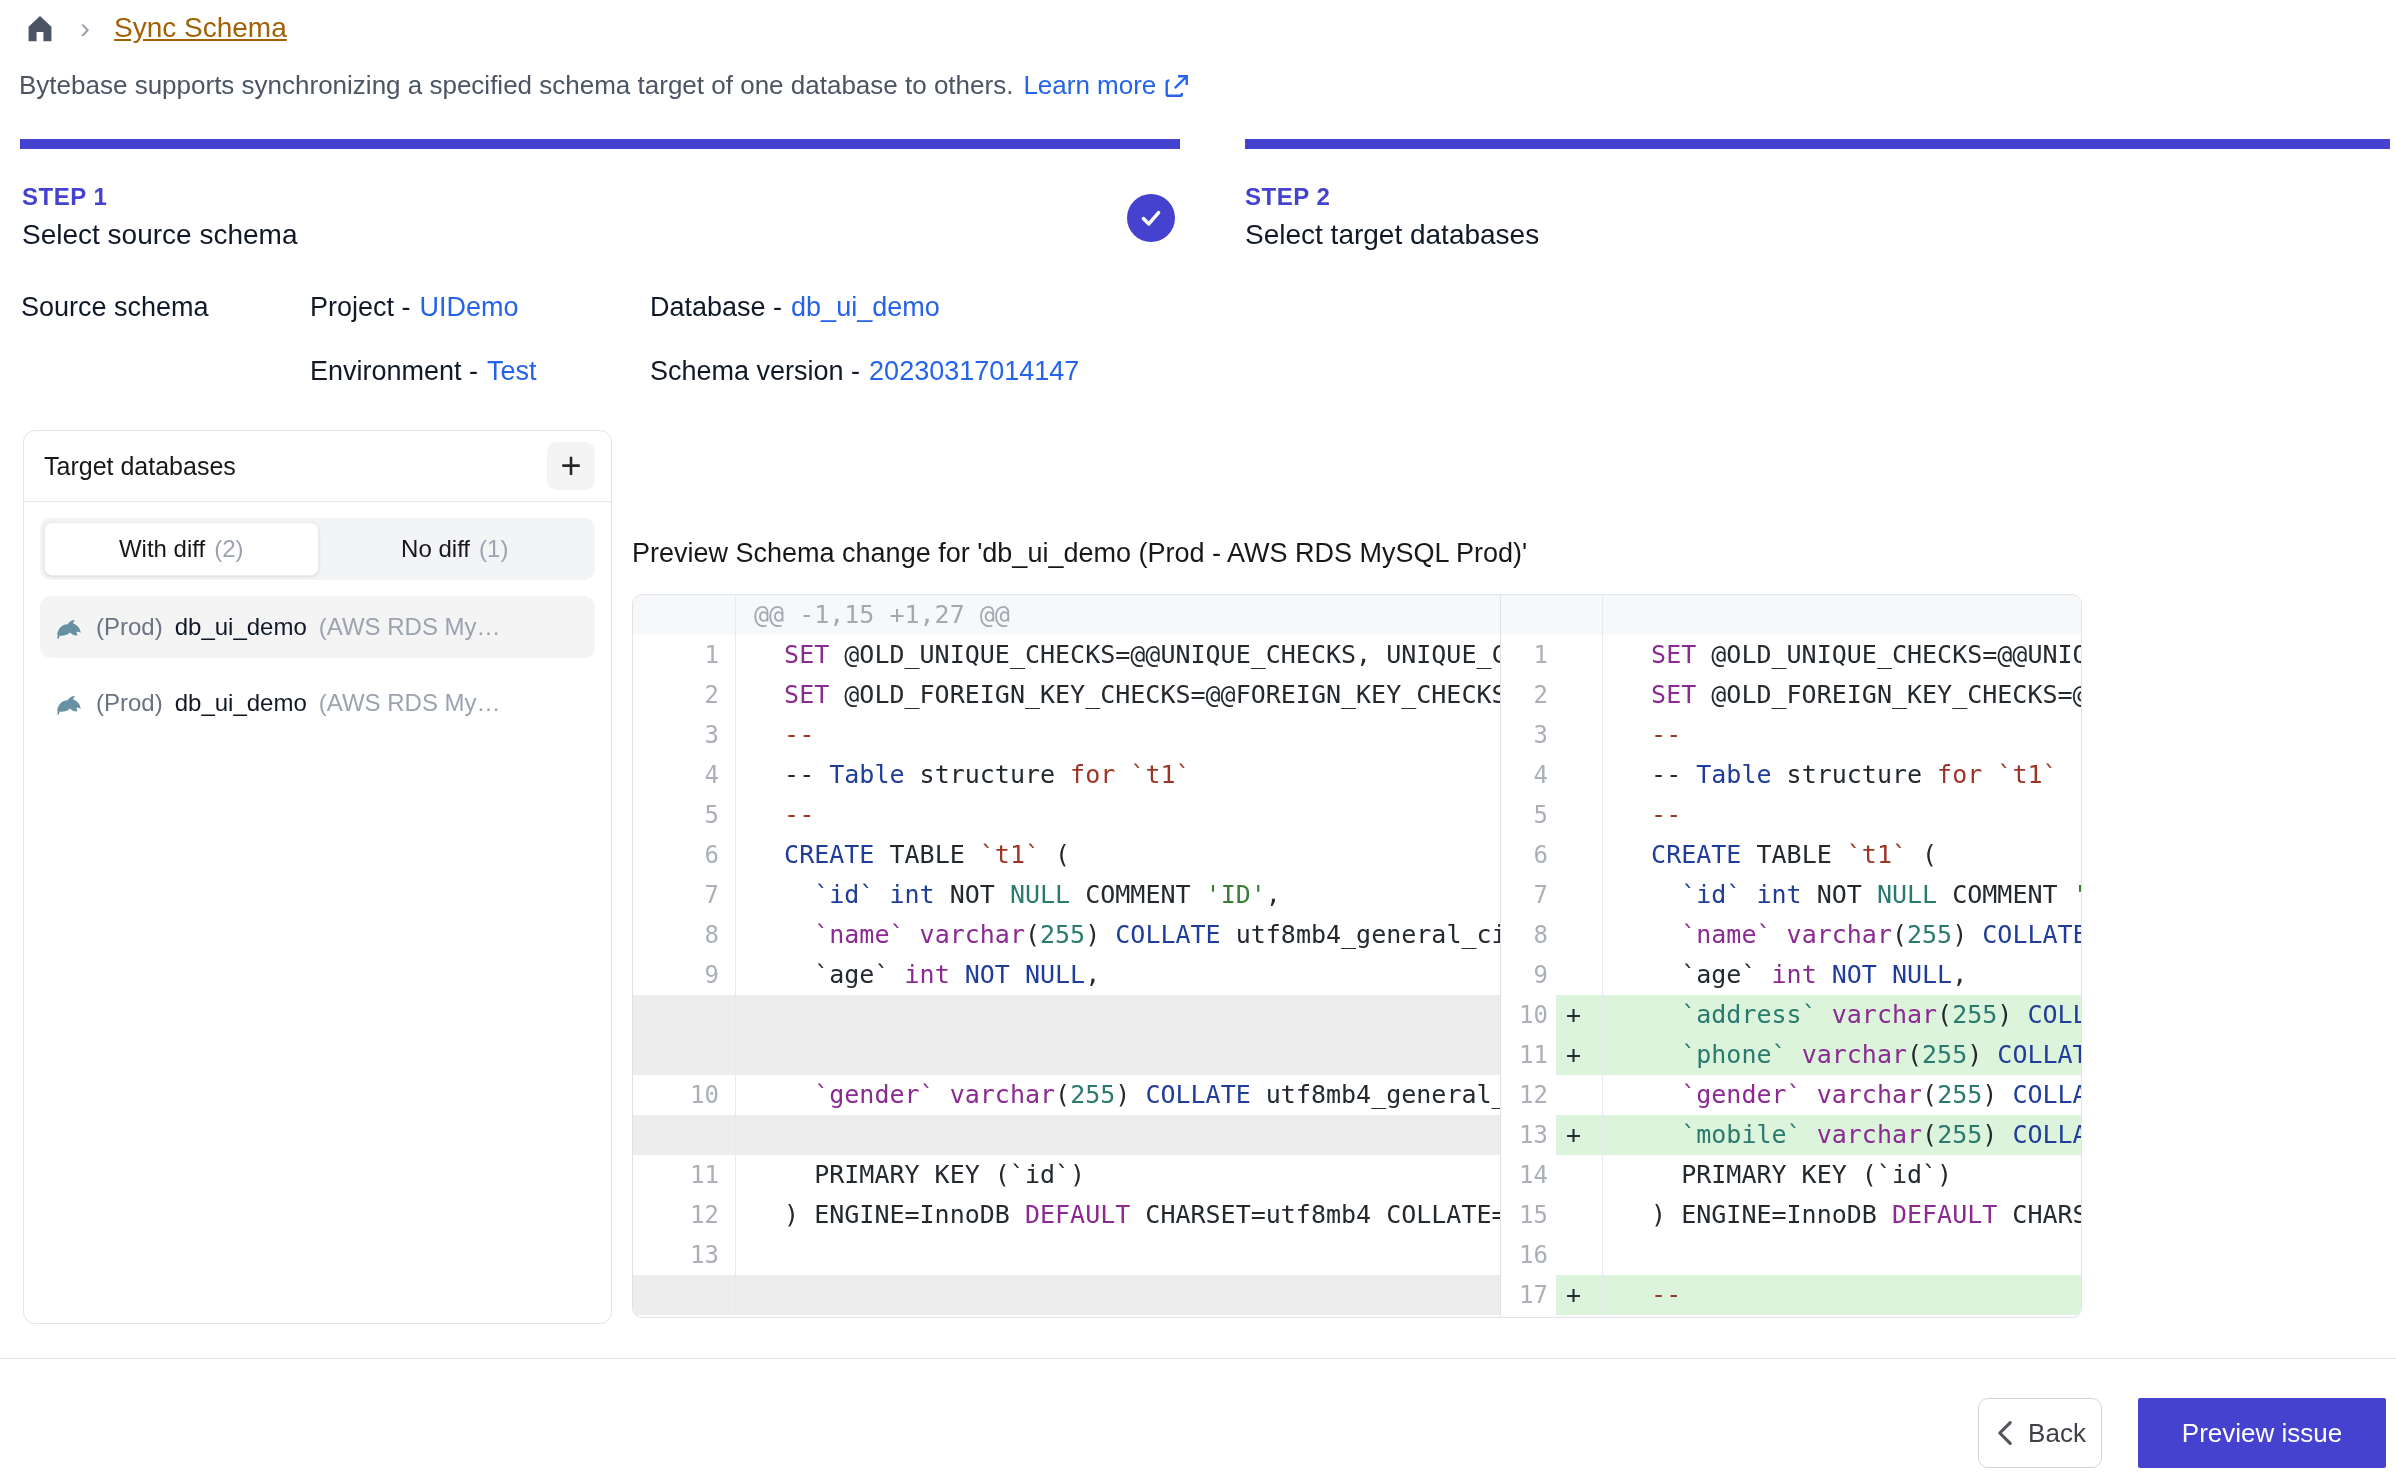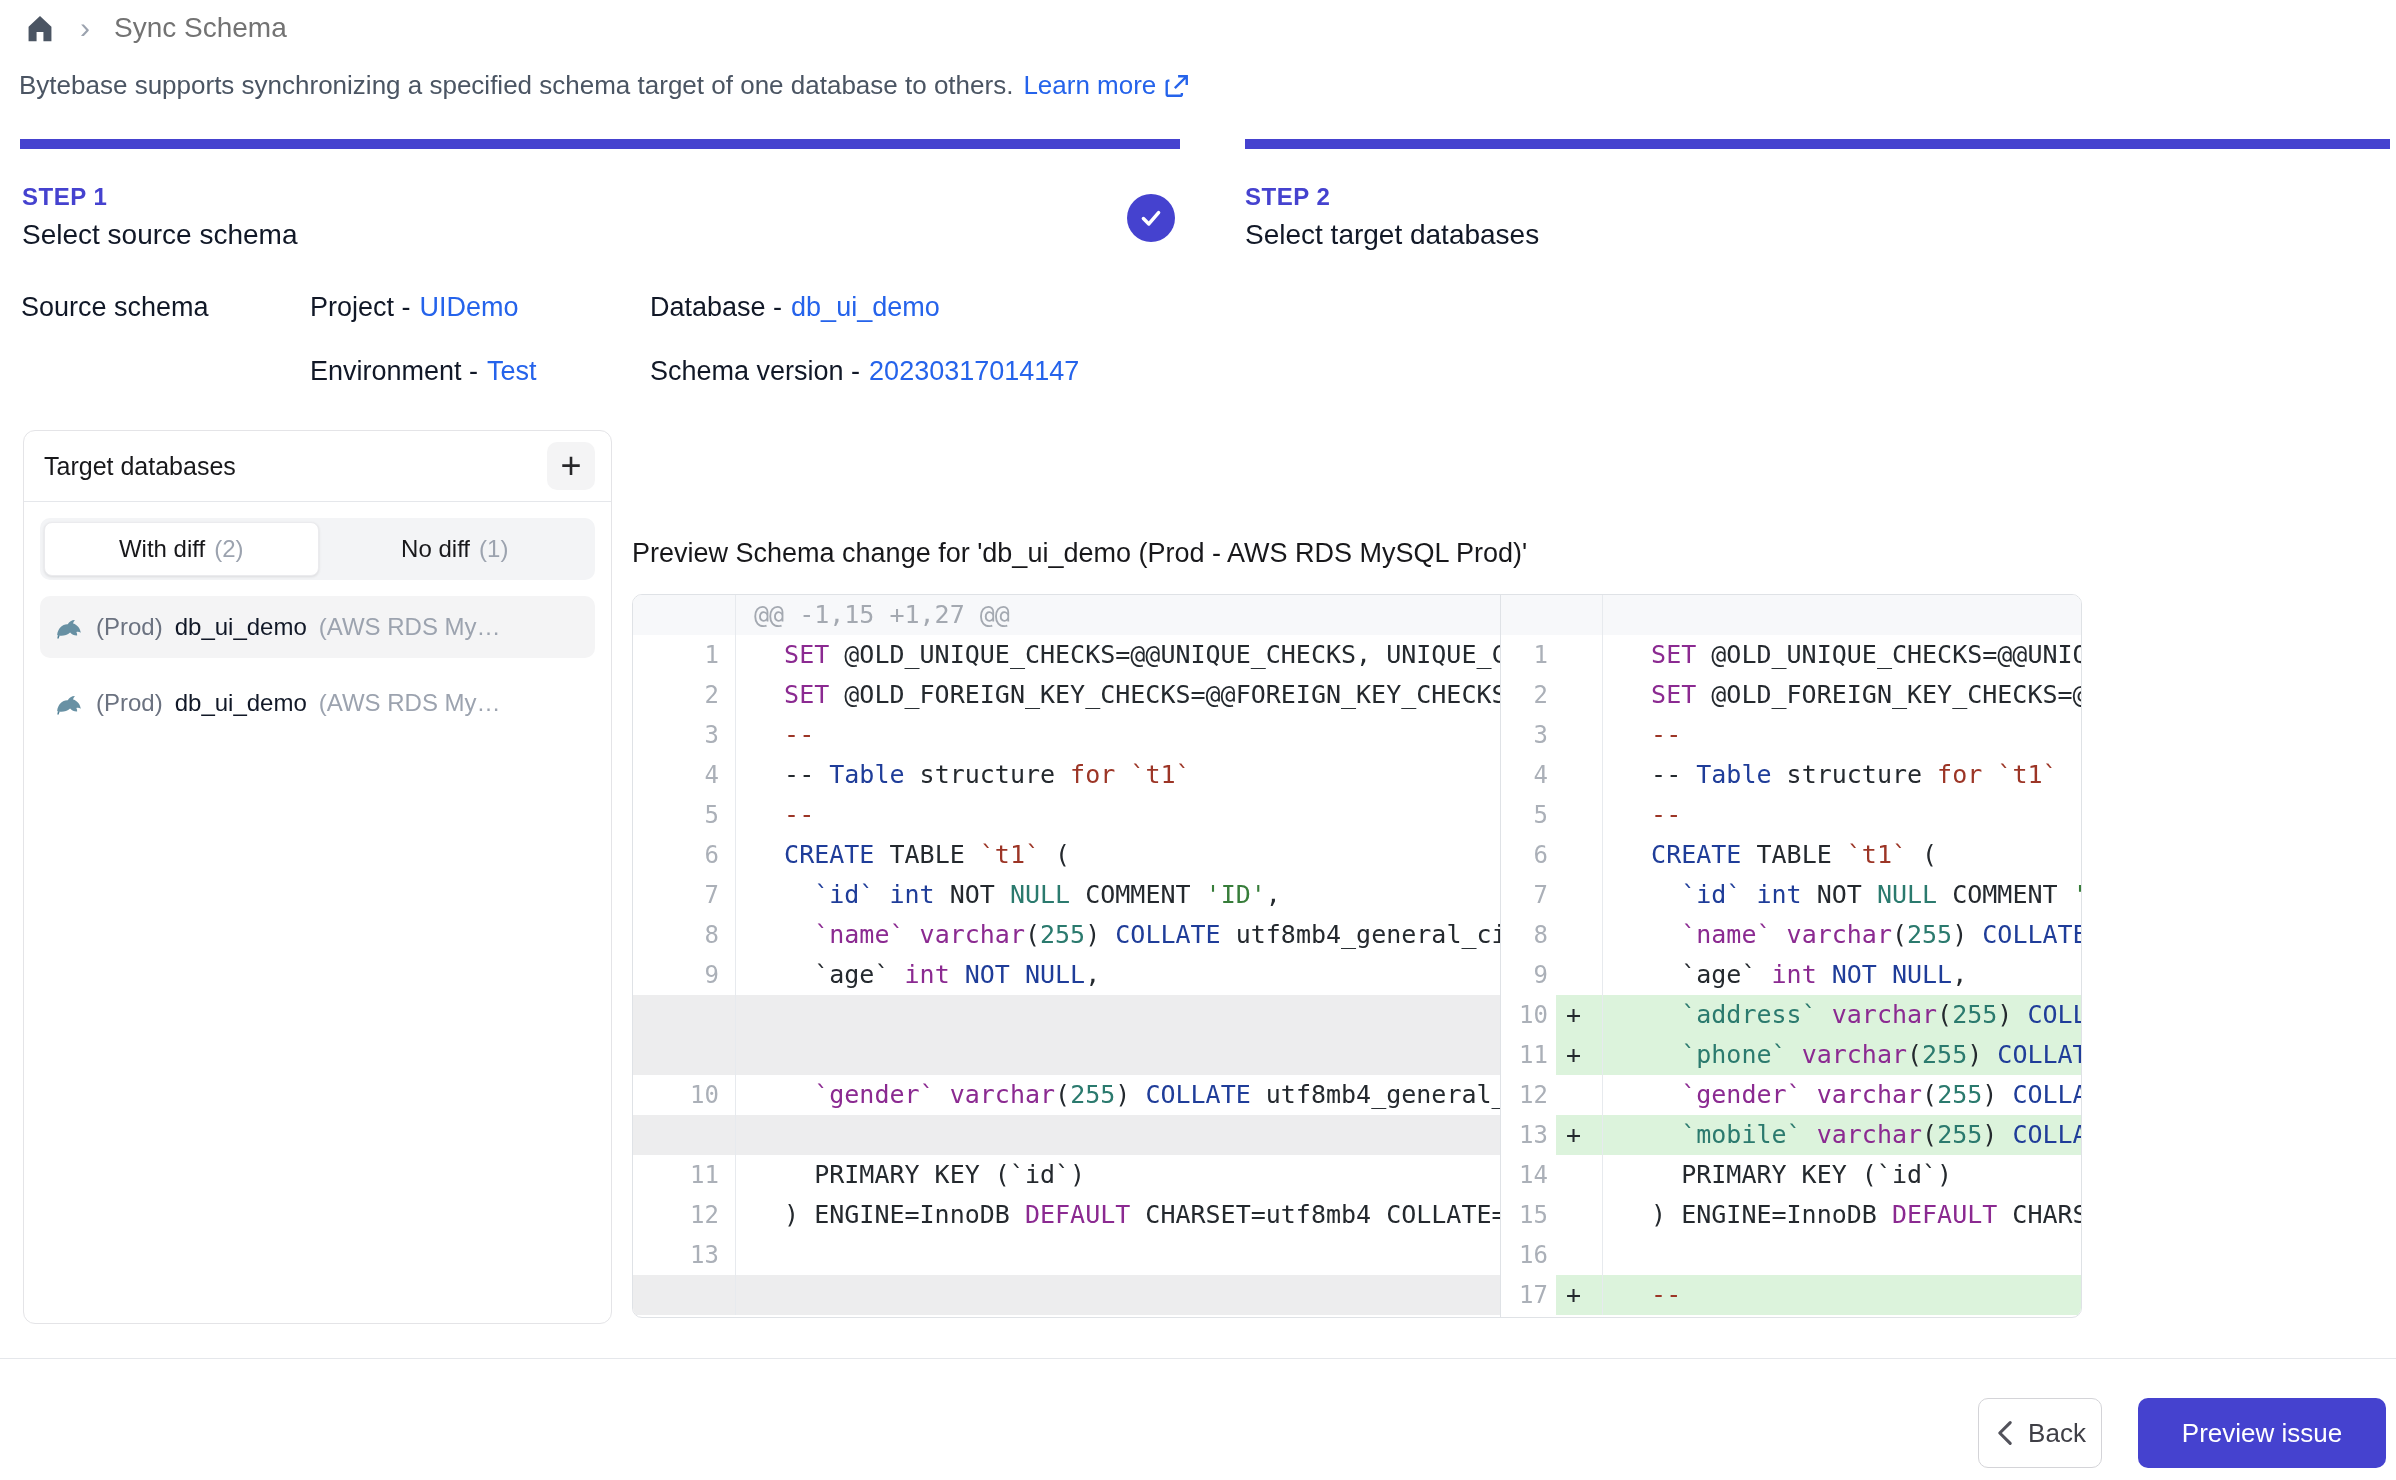--- a/index.html
+++ b/index.html
@@ -3,21 +3,21 @@
 <meta charset="utf-8">
 <style>
   html,body{margin:0;padding:0;background:#fff;}
   .page{position:relative;width:2396px;height:1480px;background:#fff;overflow:hidden;
         font-family:"Liberation Sans",sans-serif;color:#18181b;}
 
   
   .crumbs{position:absolute;left:24px;top:12px;display:flex;align-items:center;gap:24px;}
   .crumbs .home{width:32px;height:32px;display:flex;align-items:center;}
   .crumbs .chev{font-size:30px;color:#9ca3af;line-height:32px;}
-  .crumbs .title{font-size:28px;color:#737373;}
+  .crumbs .title{font-size:28px;color:#a16207;text-decoration:underline;}
 
   
   .intro{position:absolute;left:19px;top:70px;font-size:26px;color:#4b5563;display:flex;align-items:center;gap:10px;}
   .intro a{color:#2563eb;text-decoration:none;display:inline-flex;align-items:center;gap:8px;cursor:pointer;}
 
   
   .bar{position:absolute;top:139px;height:10px;background:#4542cf;}
   .bar.b1{left:20px;width:1160px;}
   .bar.b2{left:1245px;width:1145px;}
 
@@ -78,21 +78,21 @@
   .drow.sp{background:#ededee;}
   .drow.add .dmark,.drow.add .dcode{background:#dcf3dc;}
   .c-d{color:#24292e;} .c-p{color:#8b2a91;} .c-b{color:#1f3d99;}
   .c-t{color:#2b7a6e;} .c-r{color:#9c3526;} .c-g{color:#377d3a;}
 
   
   .footline{position:absolute;left:0;top:1358px;width:2396px;border-top:1px solid #e5e7eb;}
   .backbtn{position:absolute;left:1978px;top:1398px;width:124px;height:70px;border:1px solid #d4d4d8;border-radius:10px;
            background:#fff;display:flex;align-items:center;justify-content:center;gap:12px;font-size:26px;
            font-weight:500;color:#3f3f46;cursor:pointer;box-sizing:border-box;}
-  .prevbtn{position:absolute;left:2138px;top:1398px;width:248px;height:70px;border-radius:10px;background:#4542cf;
+  .prevbtn{position:absolute;left:2138px;top:1398px;width:248px;height:70px;border-radius:2px;background:#4542cf;
            display:flex;align-items:center;justify-content:center;font-size:26px;font-weight:500;color:#fff;cursor:pointer;}
 </style>
 </head>
 <body>
 
 <div class="page">
 
   <div class="crumbs">
     <span class="home">
       <svg width="32" height="32" viewBox="0 0 28 28">

